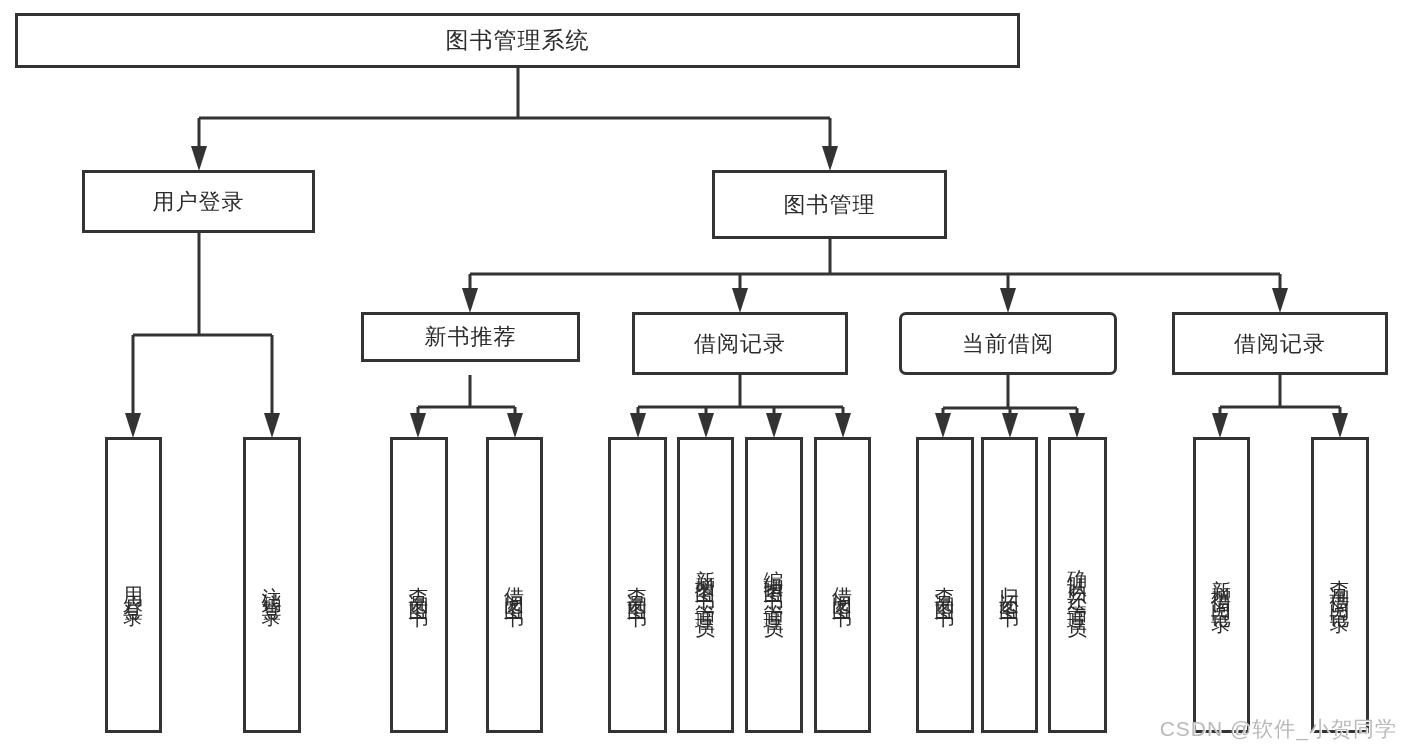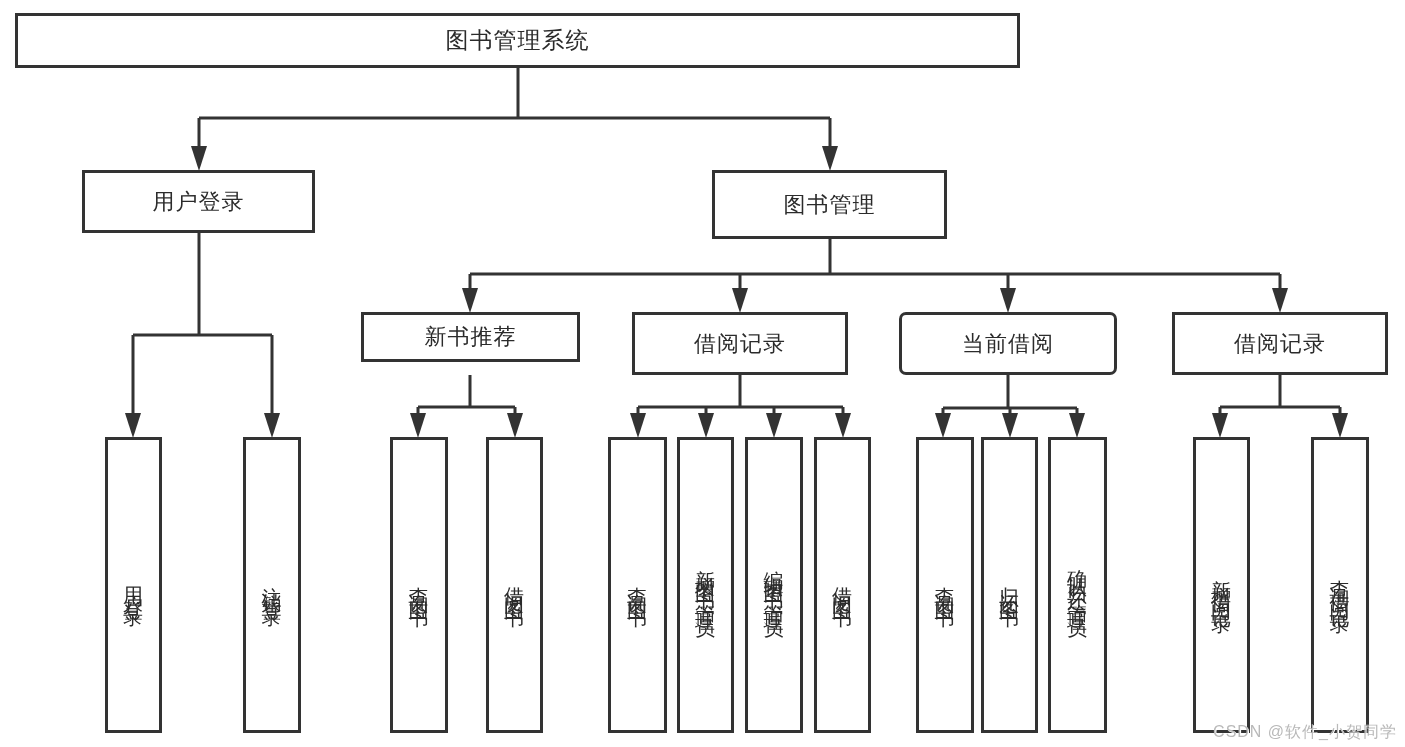--- a/index.html
+++ b/index.html
@@ -56,21 +56,21 @@
   #l-bb-b   { left: 814px;  width: 57px; }
   #l-cb-q   { left: 916px;  width: 58px; }
   #l-cb-r   { left: 981px;  width: 57px; }
   #l-cb-c   { left: 1048px; width: 59px; }
   #l-h-add  { left: 1193px; width: 57px; }
   #l-h-q    { left: 1311px; width: 58px; }
   #watermark {
     position: absolute;
     right: 8px;
     bottom: 4px;
-    font-size: 16px;
+    font-size: 21px;
     color: #b9b9b9;
     text-shadow: 1px 1px 0 #ffffff;
     letter-spacing: 1px;
     margin-top: 33px;
   }
 </style>
 </head>
 <body>
 
 <div id="diagram-canvas">

